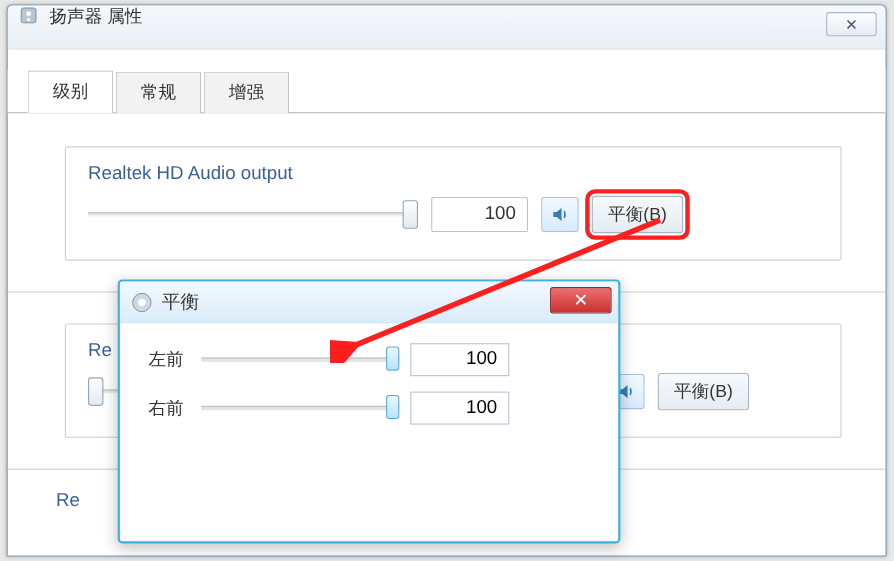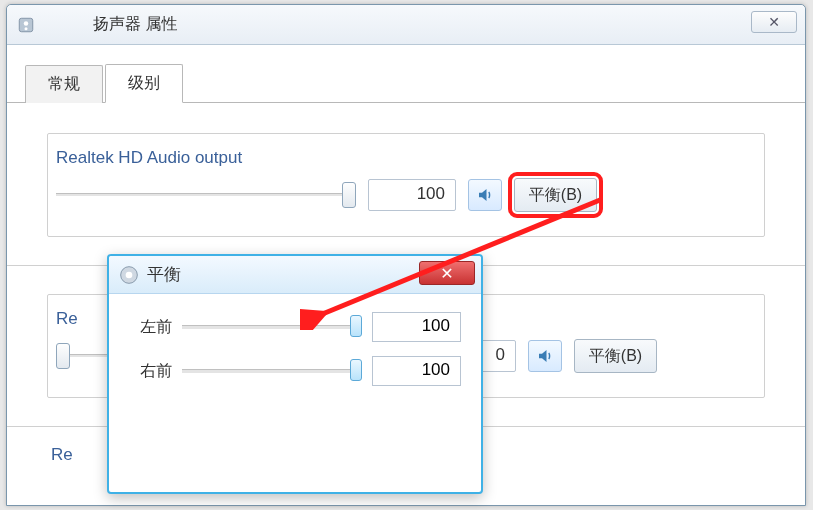--- a/index.html
+++ b/index.html
@@ -4,25 +4,24 @@
 <style>
 * { box-sizing: border-box; margin: 0; padding: 0; font-family: "Microsoft YaHei", "Segoe UI", Tahoma, sans-serif; }
 body { background: #e8e8e8; width: 813px; height: 510px; overflow: hidden; position: relative; }
 
 .main-window {
   position: absolute; left: 6px; top: 4px; width: 800px; height: 502px;
   background: #fff; border: 1px solid #7a96ac; border-radius: 5px 5px 0 0;
   box-shadow: 0 0 4px rgba(0,0,0,.2);
 }
 .title-bar {
-  height: 40px; display: flex; align-items: center; padding: 0 10px;
+  height: 40px; display: flex; align-items: flex-start; padding: 0 10px;
   background: linear-gradient(#f6f9fc,#e8eef5);
   border-bottom: 1px solid #b8c8d6; border-radius: 5px 5px 0 0;
   position: relative;
-  gap: 48px;
 }
 .title-icon { width: 18px; height: 18px; margin-right: 10px; }
 .title-text { font-size: 16px; color: #333; }
 .title-close {
   position: absolute; right: 8px; top: 6px; width: 46px; height: 22px;
   border: 1px solid #a9b8c8; border-radius: 3px;
   background: linear-gradient(#fdfdfd,#e6ecf3);
   display: flex; align-items: center; justify-content: center;
   color: #556; font-size: 14px;
 }
@@ -31,22 +30,22 @@
   border-bottom: 1px solid #b8b8b8; background: #fff; margin-top: 18px;
 }
 .tab {
   padding: 8px 22px; border: 1px solid #b8b8b8; border-bottom: none;
   background: #f2f2f2; margin-right: 2px; border-radius: 2px 2px 0 0;
   font-size: 16px; color: #333; cursor: pointer; position: relative; top: 1px;
 }
 .tab.active { background: #fff; border-bottom: 1px solid #fff; z-index: 2; }
 .content { padding: 30px 40px; position: relative; }
 .group {
-  border: 1px solid #d0d0d0; border-radius: 2px; padding: 14px 8px 24px;
-  margin-bottom: 28px; background: #fff;
+  border: 1px solid #d0d0d0; border-radius: 2px; padding: 14px 20px 24px;
+  margin-bottom: 28px; background: #fff; margin-left: 12px;
 }
 .group-label { font-size: 17px; color: #3a6099; margin-bottom: 10px; }
 .row { display: flex; align-items: center; gap: 12px; }
 .slider-track {
   flex: 0 0 300px; height: 26px; position: relative;
 }
 .slider-bar {
   position: absolute; left: 0; right: 0; top: 11px; height: 4px;
   background: #e4e4e4; border-top: 1px solid #bfbfbf; border-bottom: 1px solid #fff;
 }
@@ -65,39 +64,39 @@
   display: flex; align-items: center; justify-content: center; cursor: pointer;
 }
 .bal-btn {
   width: 83px; height: 34px; border: 1px solid #a7b6c4; border-radius: 3px;
   background: linear-gradient(#f8fafc,#e4ebf2);
   font-size: 16px; color: #333; cursor: pointer;
 }
 .hilite { outline: 4px solid #ff1e1e; outline-offset: 2px; }
 
 .balance-dialog {
-  position: absolute; left: 107px; top: 254px; width: 376px; height: 240px;
+  position: absolute; left: 107px; top: 254px; width: 457px; height: 240px;
   border: 2px solid #3fb1e6; border-radius: 4px; background: #fff;
   box-shadow: 0 4px 14px rgba(0,0,0,.25); z-index: 10;
 }
 .bd-title {
   height: 38px; display: flex; align-items: center; padding: 0 10px;
   background: linear-gradient(#f3f9ff,#d9ecfa); border-bottom: 1px solid #b7d6ef;
   position: relative; border-radius: 3px 3px 0 0;
 }
 .bd-icon { width: 20px; height: 20px; margin-right: 8px; }
 .bd-title-text { font-size: 17px; color: #333; }
 .bd-close {
   position: absolute; right: 6px; top: 5px; width: 56px; height: 24px;
   background: linear-gradient(#ef6f6f,#c83232); border: 1px solid #9a2727; border-radius: 3px;
   display: flex; align-items: center; justify-content: center; color: #fff;
 }
 .bd-body { padding: 18px 20px 10px; }
 .bd-row { display: flex; align-items: center; gap: 10px; margin-bottom: 14px; }
-.bd-label { width: 44px; font-size: 16px; color: #333; text-align: right; }
+.bd-label { width: 44px; font-size: 16px; color: #333; text-align: center; }
 .bd-slider { flex: 0 0 180px; height: 24px; position: relative; }
 .bd-bar { position: absolute; left:0; right:0; top:10px; height:4px; background:#e4e4e4; border-top:1px solid #c0c0c0; }
 .bd-thumb { position:absolute; top:0; width:12px; height:22px; background: linear-gradient(#eaf7ff,#b9e3fb); border:1px solid #5ca9d8; border-radius:3px; }
 .bd-val { width: 90px; height: 30px; border:1px solid #b8c4d2; background:#fff; text-align:right; padding:3px 10px; font-size:17px; }
 .bd-ok {
   display:block; margin: 10px auto 0; width: 120px; height: 38px;
   border:1px solid #5ca9d8; border-radius:4px;
   background: linear-gradient(#f1faff,#d3edff); font-size:17px; cursor:pointer;
 }
 
@@ -114,22 +113,23 @@
         <circle cx="12" cy="10" r="3" fill="#fff"></circle>
         <circle cx="12" cy="17" r="2" fill="#fff"></circle>
       </svg>
     <span class="title-text">扬声器 属性</span>
     <div class="title-close">
       <span>✕</span>
     </div>
   </div>
 
   <div class="tab-strip">
+    <div class="tab active">级别</div>
     <div class="tab">常规</div>
-    <div class="tab active">级别</div>
+    <div class="tab">增强</div>
   </div>
 
   <div class="content">
 
     <div class="group">
       <div class="group-label">Realtek HD Audio output</div>
       <div class="row">
         <div class="slider-track">
           <div class="slider-bar"></div>
           <div class="slider-thumb" style="left: calc(100% - 14px);"></div>

